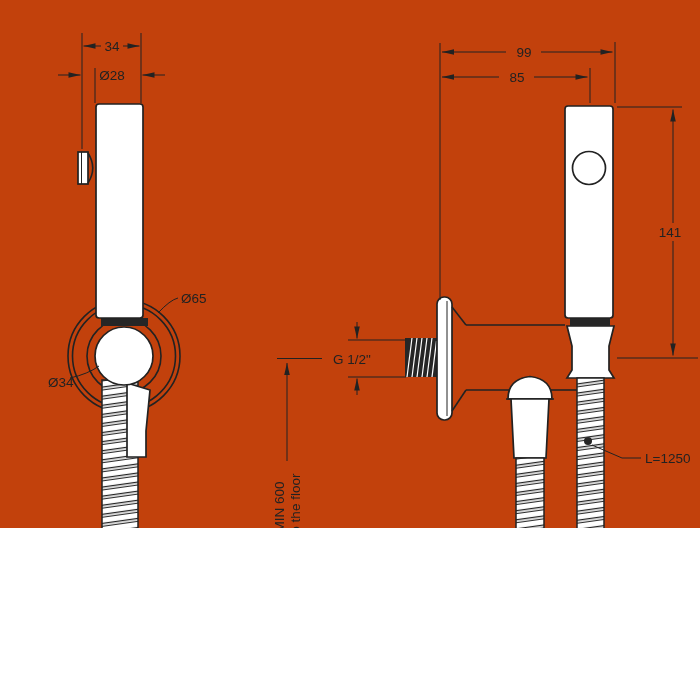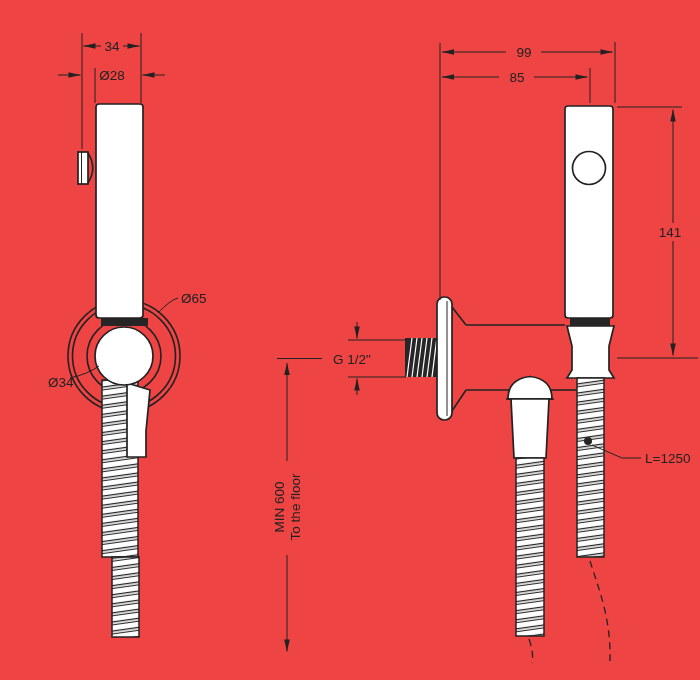--- a/index.html
+++ b/index.html
@@ -1,16 +1,16 @@
 <!DOCTYPE html>
 <html><head>
 <meta charset="utf-8">
 <style>
   html,body{margin:0;padding:0;background:#ffffff;}
-  .canvas{position:relative;width:700px;height:680px;background:#ef4444;overflow:hidden;text-decoration:underline;}
+  .canvas{position:relative;width:700px;height:528px;background:#c2410c;overflow:hidden;text-decoration:underline;}
   svg{display:block;}
   text{font-family:"Liberation Sans", sans-serif;font-size:13.5px;fill:#222;}
   .thin{stroke:#222;stroke-width:1;fill:none;}
   .outline{stroke:#222;stroke-width:1.7;fill:#ffffff;}
   .outline-nf{stroke:#222;stroke-width:1.6;fill:none;}
   .darkfill{fill:#262626;stroke:none;}
   .leader{stroke:#222;stroke-width:1;fill:none;}
   .dash{stroke:#222;stroke-width:1.3;fill:none;stroke-dasharray:7 5;}
   .hose{stroke:#222;stroke-width:1.5;}
 </style>

